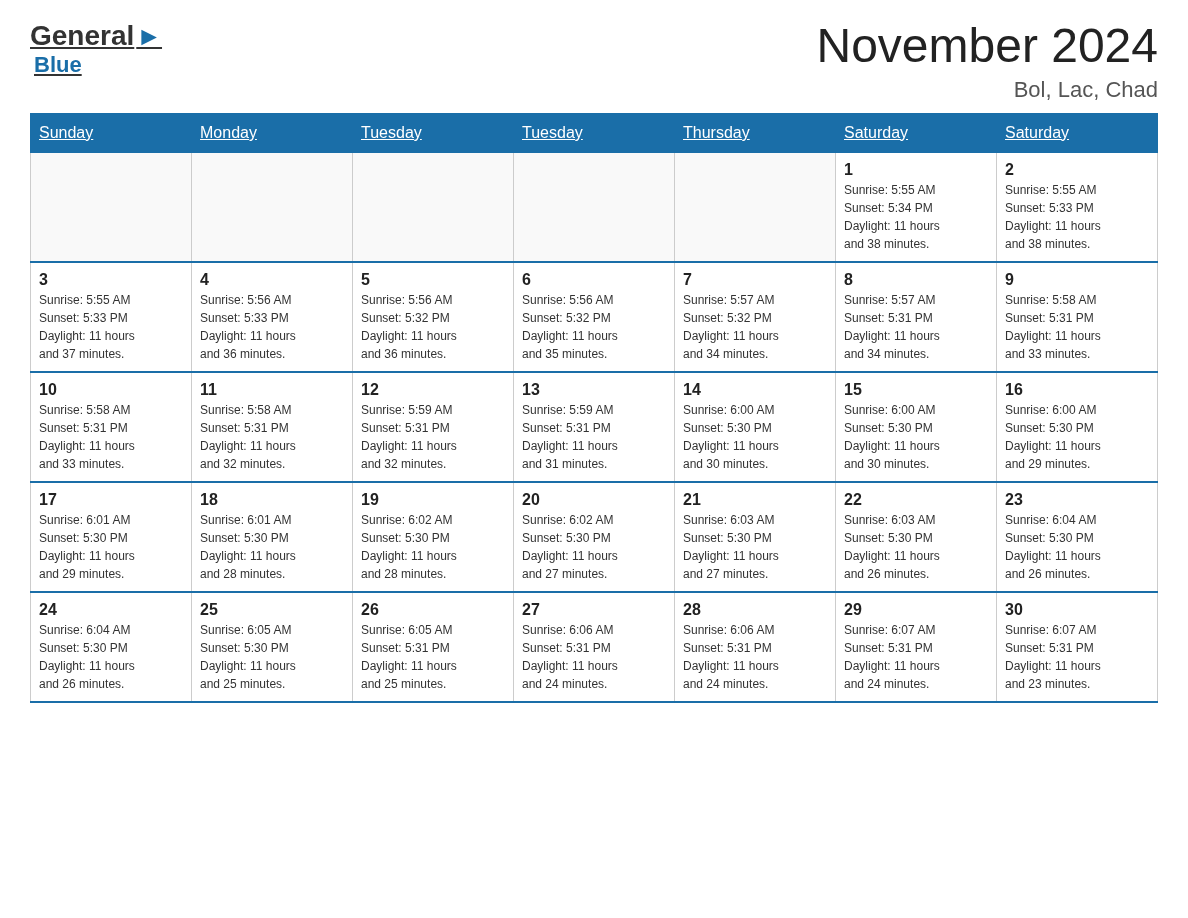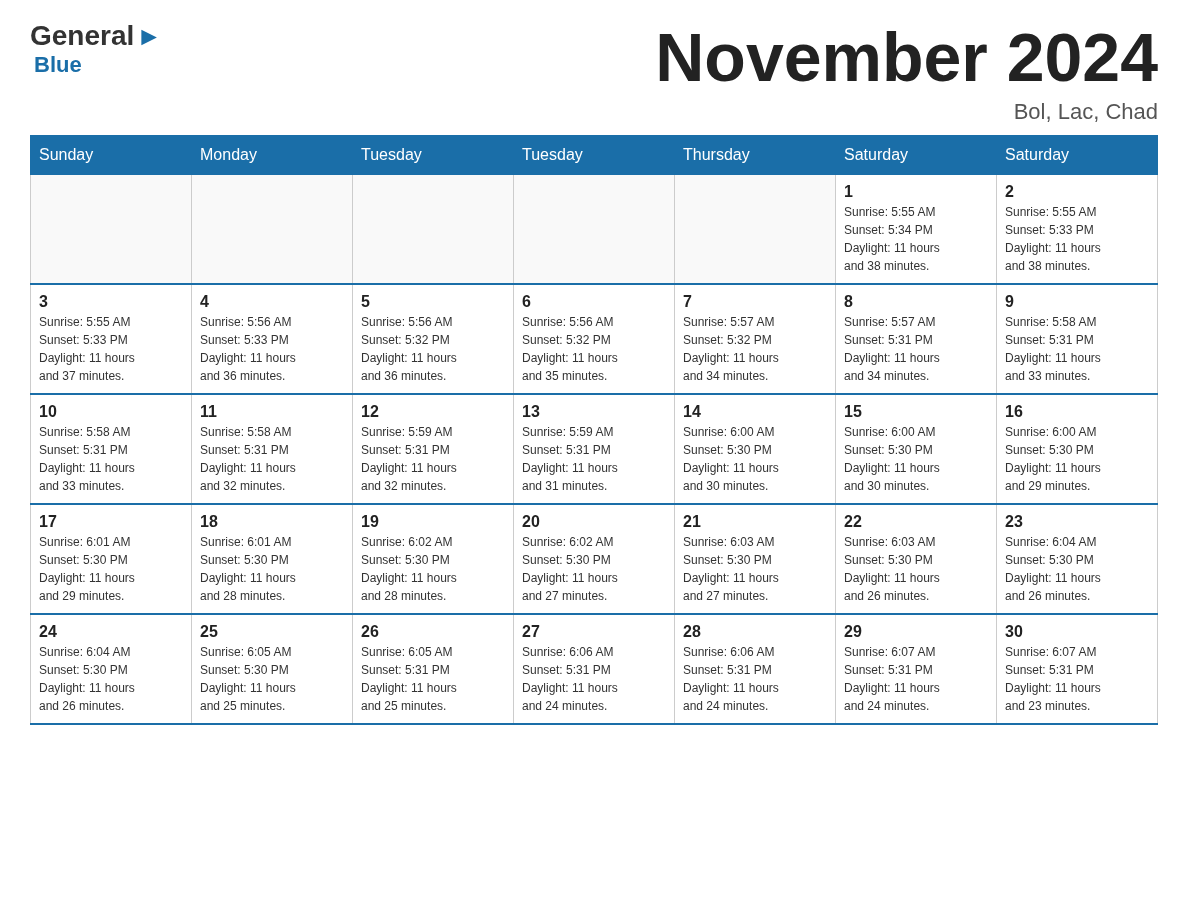--- a/index.html
+++ b/index.html
@@ -12,20 +12,21 @@
     .header-area {
       display: flex;
       justify-content: space-between;
       align-items: flex-start;
       margin-bottom: 10px;
     }
     .logo-area {
       display: flex;
       flex-direction: column;
       align-items: flex-start;
+      text-decoration: underline;
     }
     .logo-text {
       display: flex;
       align-items: center;
     }
     .logo-general {
       font-size: 28px;
       font-weight: bold;
       color: #333;
     }
@@ -37,22 +38,22 @@
     .logo-blue-word {
       font-size: 22px;
       font-weight: bold;
       color: #1a6ea8;
       margin-left: 4px;
     }
     .title-area {
       text-align: right;
     }
     .calendar-title {
-      font-size: 68px;
-      font-weight: bold;
+      font-size: 48px;
+      font-weight: normal;
       color: #222;
       line-height: 1.1;
     }
     .calendar-subtitle {
       font-size: 22px;
       color: #555;
       margin-top: 4px;
     }
     .calendar-table {
       width: 100%;
@@ -60,20 +61,21 @@
       margin-top: 8px;
     }
     .calendar-table thead th {
       background-color: #1a6ea8;
       color: #fff;
       font-size: 16px;
       font-weight: normal;
       padding: 10px 8px;
       text-align: left;
       border: 1px solid #1a6ea8;
+      text-decoration: underline;
     }
     .calendar-table tbody td {
       vertical-align: top;
       padding: 8px 8px 8px 8px;
       border: 1px solid #ccc;
       font-size: 13px;
       color: #333;
       min-height: 90px;
       width: 14.28%;
     }

